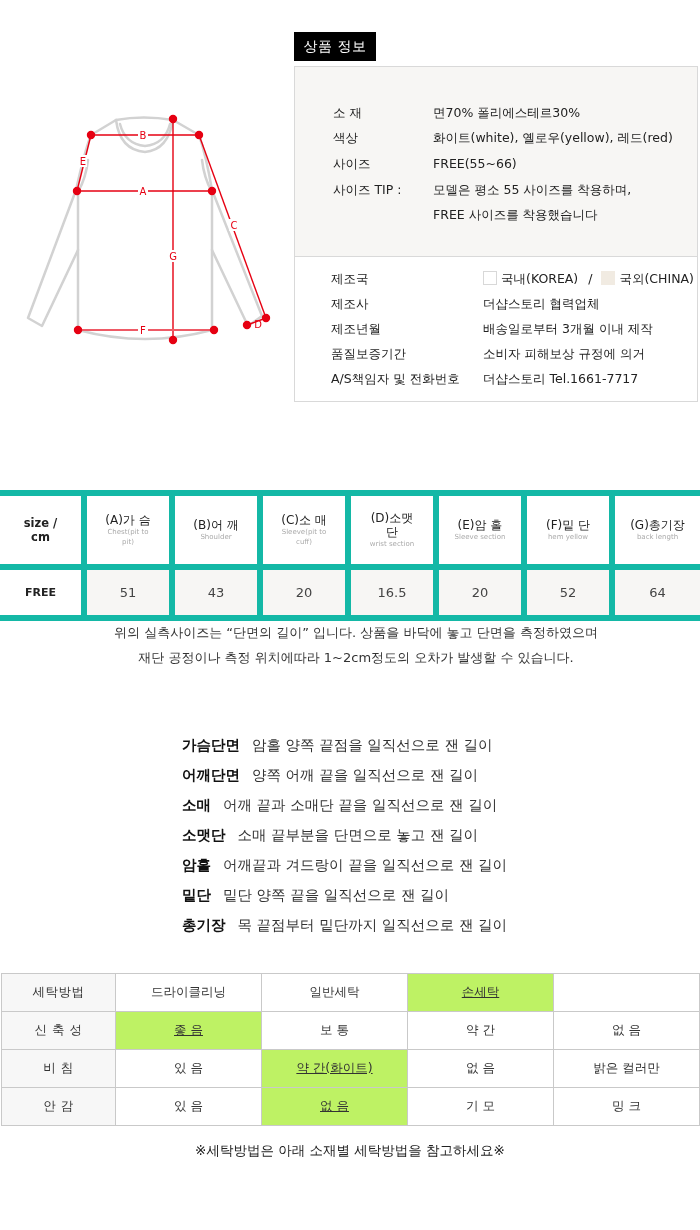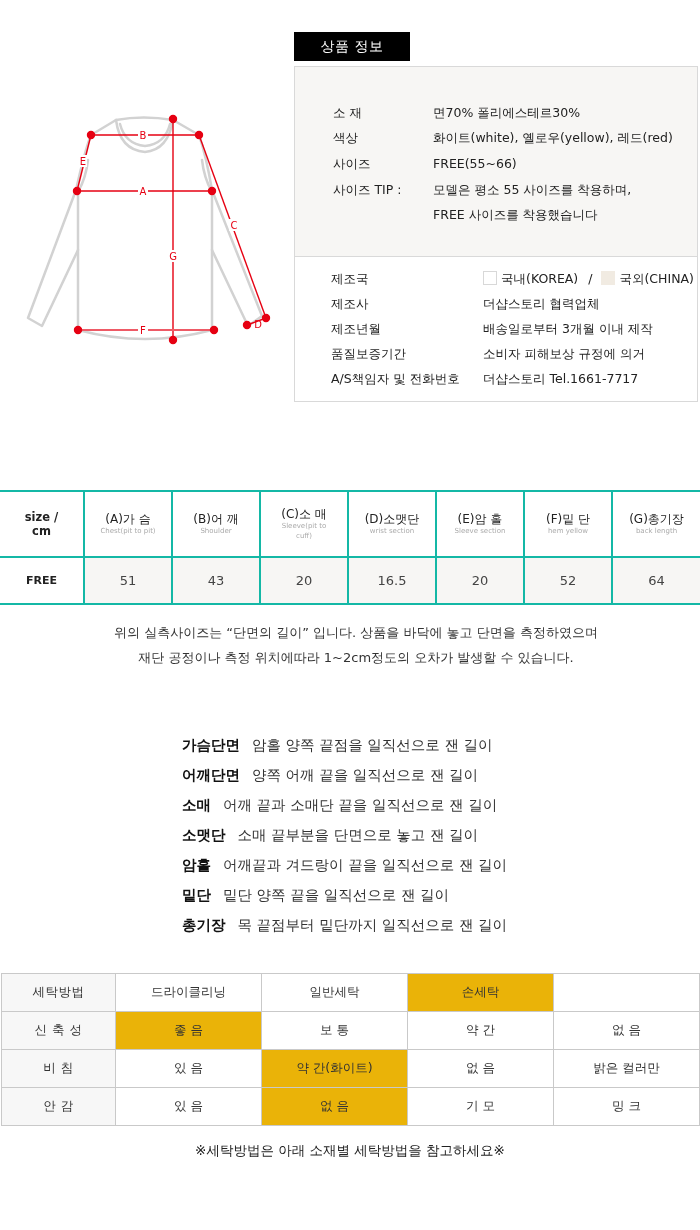--- a/index.html
+++ b/index.html
@@ -5,21 +5,21 @@
   * { box-sizing: border-box; margin: 0; padding: 0; }
   html, body { width: 700px; height: 1230px; background: #ffffff; overflow: hidden; }
   body { position: relative; font-family: "DejaVu Sans", "Liberation Sans", sans-serif; color: #222; }
 
   
   .diagram { position: absolute; left: 0; top: 100px; width: 290px; height: 250px; }
   .diagram svg { width: 290px; height: 250px; display: block; }
 
   
   .info-title {
-    position: absolute; left: 294px; top: 32px; width: 116px; height: 29px;
+    position: absolute; left: 294px; top: 32px; width: 82px; height: 29px;
     background: #000; color: #fff; font-size: 14px; line-height: 29px; text-align: center;
     letter-spacing: 0.5px;
   }
   .info-box {
     position: absolute; left: 294px; top: 66px; width: 404px; height: 336px;
     border: 1px solid #d9d9d9;
   }
   .info-top {
     position: absolute; left: 0; top: 0; width: 402px; height: 190px; background: #f7f6f4;
     border-bottom: 1px solid #d9d9d9;
@@ -35,21 +35,21 @@
   }
   .origin-box.checked { background: #f1ebe2; border-color: #f1ebe2; }
   .origin-sep { margin: 0 9px 0 10px; }
 
   
   .size-table {
     position: absolute; left: 0; top: 490px; width: 700px; border-collapse: collapse;
     table-layout: fixed;
   }
   .size-table td {
-    border: 2px solid #14b8a6; text-align: center; vertical-align: middle; padding: 15px;
+    border: 6px solid #14b8a6; text-align: center; vertical-align: middle; padding: 15px;
   }
   .size-table tr.head td { height: 40px; background: #fff; }
   .size-table tr.data td { height: 40px; background: #f7f6f4; font-size: 13px; color: #444; }
   .size-table tr.data td.rowhead { background: #fff; font-weight: bold; color: #222; font-size: 11px; }
   .size-table tr.head td.rowhead { font-weight: bold; font-size: 11.5px; color: #222; }
   .col-ko { display: block; font-size: 12px; color: #222; line-height: 14px; }
   .col-en { display: block; font-size: 7px; color: #aaa; line-height: 10px; }
   .size-table td:first-child, .size-table tr td:first-child { border-left: none; }
   .size-table tr td:last-child { border-right: none; }
 
@@ -65,21 +65,21 @@
 
   
   .wash-table {
     position: absolute; left: 1px; top: 973px; width: 698px; border-collapse: collapse; table-layout: fixed;
   }
   .wash-table td {
     border: 1px solid #c9c9c9; height: 38px; text-align: center; vertical-align: middle;
     font-size: 12.5px; color: #333; background: #fff; white-space: nowrap;
   }
   .wash-table td.rowhead { background: #f7f7f7; letter-spacing: 0.5px; }
-  .wash-table td.hl { background: #eab308; }
+  .wash-table td.hl { background: #bef264; text-decoration: underline; }
 
   .wash-note { position: absolute; left: 0; top: 1142px; width: 700px; text-align: center; font-size: 13.5px; color: #222; }
 </style>
 </head>
 <body>
 
 <div class="diagram">
   <svg viewBox="0 0 290 250">
     <g fill="none" stroke="#d2d2d2" stroke-width="2.5" stroke-linejoin="round" stroke-linecap="round">
 

